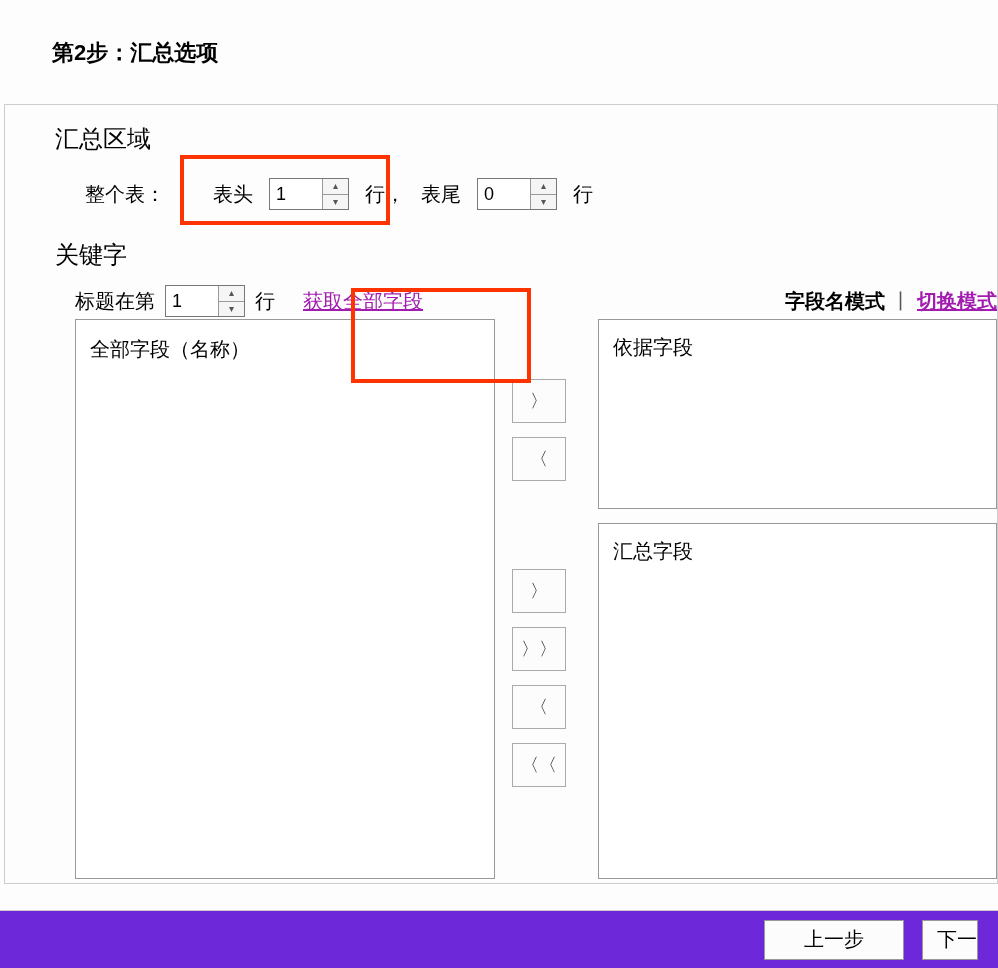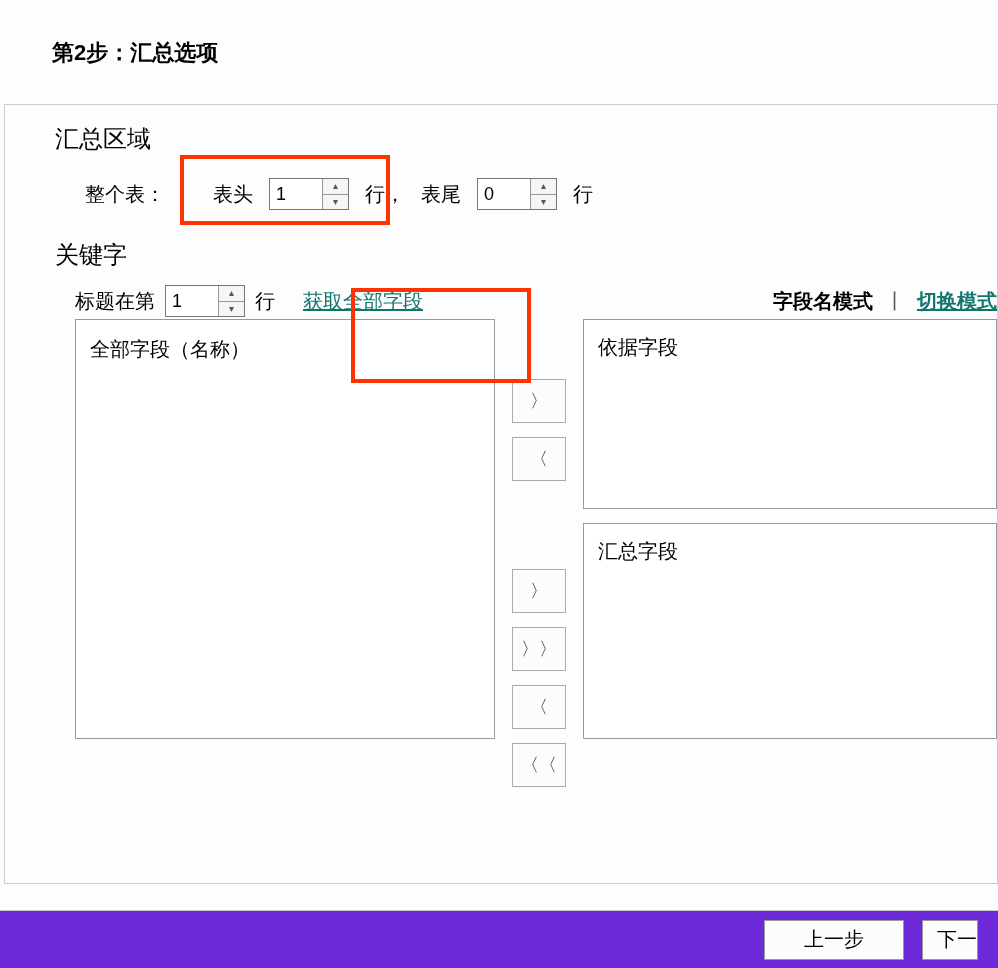--- a/index.html
+++ b/index.html
@@ -103,39 +103,39 @@
     }
     .title-row {
       display: flex;
       align-items: center;
       gap: 10px;
       padding-left: 20px;
       font-size: 20px;
       margin-bottom: 2px;
     }
     .link-blue {
-      color: #0f766e;
+      color: #a21caf;
       text-decoration: underline;
       cursor: pointer;
       margin-left: 18px;
     }
     .right-labels {
       margin-left: auto;
       display: flex;
       align-items: center;
-      gap: 12px;
+      gap: 6px;
       font-size: 20px;
       font-weight: bold;
     }
     .right-labels .sep { font-weight: normal; color: #555; }
     .columns {
       display: flex;
       gap: 14px;
       padding-left: 20px;
-      height: 420px;
+      height: 560px;
     }
     .col-left {
       width: 420px;
       background: #fff;
       border: 1px solid #999;
       padding: 16px 14px;
       font-size: 20px;
     }
     .col-mid {
       width: 60px;
@@ -155,20 +155,21 @@
       display: flex;
       align-items: center;
       justify-content: center;
       color: #333;
     }
     .col-right {
       flex: 1;
       display: flex;
       flex-direction: column;
       gap: 14px;
+      margin-left: 15px;
     }
     .right-box {
       background: #fff;
       border: 1px solid #999;
       padding: 14px;
       font-size: 20px;
     }
     .right-box.top { height: 190px; }
     .right-box.bottom {
       flex: 1;

